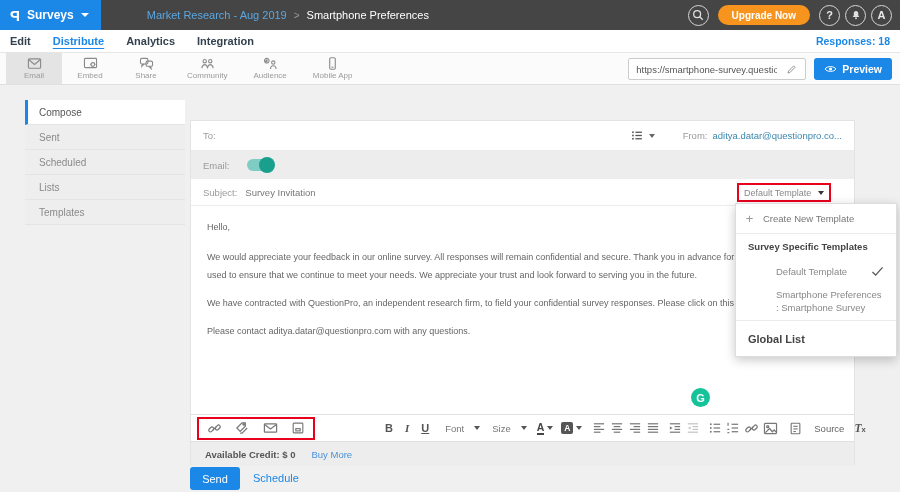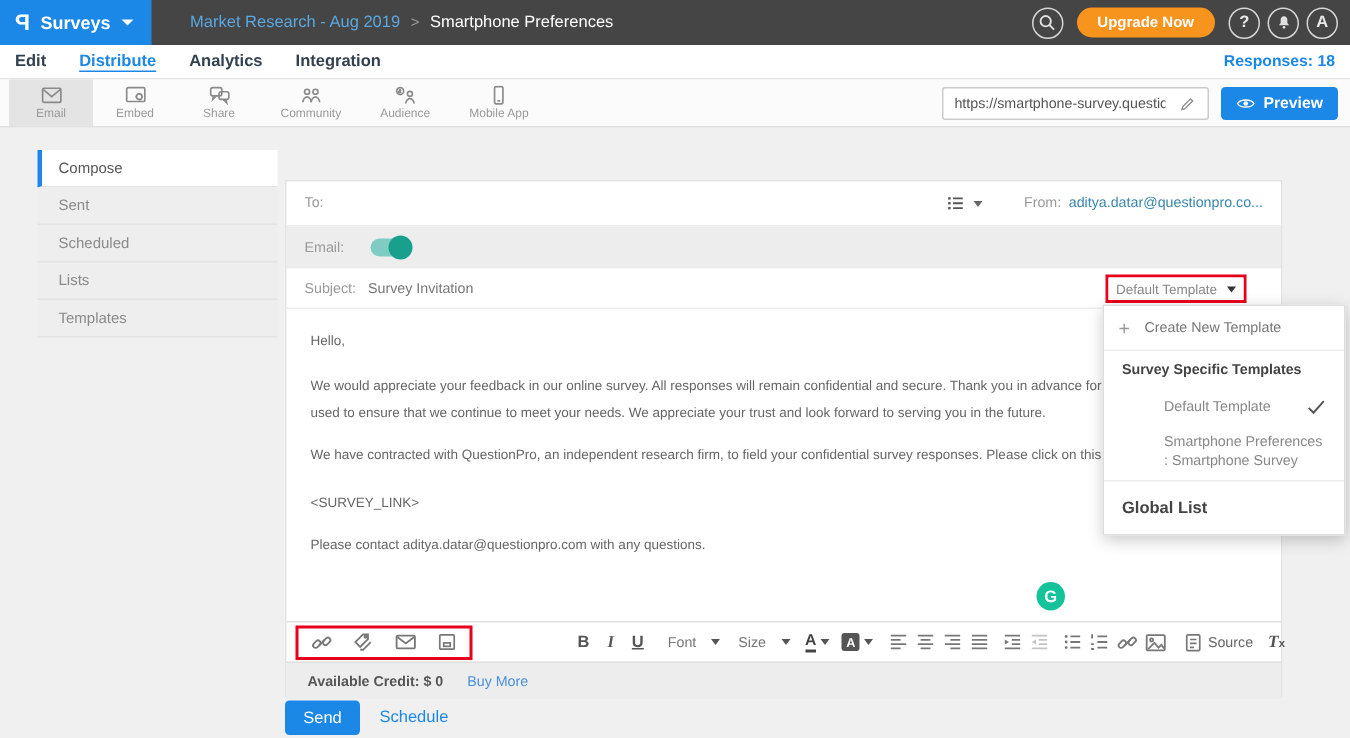--- a/index.html
+++ b/index.html
@@ -7,21 +7,21 @@
   body { font-family:"Liberation Sans", sans-serif; }
   .screen { position:relative; width:900px; height:492px; background:#f0f0f0; }
 
   
   .topbar { position:absolute; top:0; left:0; width:900px; height:30px; background:#454545; display:flex; align-items:center; }
   .logo-block { height:30px; background:#1b87e6; display:flex; align-items:center; padding:0 12px 0 10px; gap:7px; cursor:pointer; }
   .logo { color:#fff; font-weight:bold; font-size:15px; transform:scaleX(-1); display:inline-block; }
   .surveys-label { color:#fff; font-size:12px; font-weight:600; }
   .car { width:0; height:0; border-left:4px solid transparent; border-right:4px solid transparent; border-top:4px solid #fff; }
   .crumbs { margin-left:26px; font-size:11px; display:flex; align-items:center; gap:7px; }
-  .crumb1 { color:#5ba7e0; cursor:pointer; }
+  .crumb1 { color:#5ba7e0; cursor:pointer;margin-left:20px; }
   .crumb-sep { color:#9a9a9a; font-size:10px; }
   .crumb2 { color:#fff; }
   .top-actions { margin-left:auto; display:flex; align-items:center; gap:5px; padding-right:8px; }
   .circle-btn { width:21px; height:21px; border:1.5px solid #d6d6d6; border-radius:50%; display:flex; align-items:center; justify-content:center; color:#e8e8e8; font-size:11px; font-weight:bold; cursor:pointer; background:transparent; }
   .upgrade-btn { background:#f7941d; color:#fff; font-size:10px; font-weight:700; border:none; border-radius:11px; height:20px; padding:0 14px; margin:0 4px; cursor:pointer; }
 
   
   .navrow { position:absolute; top:30px; left:0; width:900px; height:23px; background:#fff; border-bottom:1px solid #e6e6e6; display:flex; align-items:center; font-size:11px; font-weight:600; }
   .navtab { color:#33414e; margin-left:22px; cursor:pointer; }
   .navtab:first-child { margin-left:10px; }
@@ -80,21 +80,21 @@
   .tb-btn.un { text-decoration:underline; }
   .tb-select { display:flex; align-items:center; gap:10px; cursor:pointer; padding:0 4px; }
   .tb-select span { font-size:9.5px; color:#777; }
   .tb-select .car { border-top-color:#555; border-left-width:3px; border-right-width:3px; }
   .color-btn { display:flex; align-items:center; gap:3px; cursor:pointer; padding:0 2px; }
   .color-btn .A { font-size:10.5px; font-weight:700; color:#444; border-bottom:2px solid #444; line-height:11px; }
   .color-btn .Abox { font-size:8.5px; font-weight:700; color:#fff; background:#555; border-radius:2px; width:12px; height:12px; display:flex; align-items:center; justify-content:center; }
   .color-btn .car { border-top-color:#555; border-left-width:3px; border-right-width:3px; }
   .tb-ic { cursor:pointer; display:flex; align-items:center; }
   .tb-ic.disabled svg { stroke:#c4c4c4; }
-  .source-btn { display:flex; align-items:center; gap:3px; cursor:pointer; padding:0 3px; }
+  .source-btn { display:flex; align-items:center; gap:12px; cursor:pointer; padding:0 3px; }
   .source-btn span { font-size:9.5px; color:#666; }
   .removeformat { cursor:pointer; display:flex; align-items:baseline; padding:0 3px; }
   .removeformat .T { font-size:11.5px; font-style:italic; font-weight:600; color:#555; font-family:"Liberation Serif", serif; }
   .removeformat .x { font-size:7.5px; font-weight:700; color:#555; }
 
   .credit-row { height:25px; background:#ededed; border-top:1px solid #e0e0e0; display:flex; align-items:center; padding:0 14px; gap:16px; }
   .credit-label { font-size:9.5px; color:#555; font-weight:600; }
   .buy-more { font-size:9.5px; color:#4a90d9; cursor:pointer; text-decoration:none; }
 
   .send-btn { position:absolute; left:190px; top:467px; width:50px; height:23px; background:#1b87e6; color:#fff; border:none; border-radius:3px; font-size:11px; cursor:pointer; font-family:"Liberation Sans", sans-serif; }
@@ -268,21 +268,20 @@
           <span>Default Template</span>
           <span class="car"></span>
         </span>
       </span>
     </div>
     <div class="body-area">
       <div class="bline">Hello,</div>
       <div class="bline gap12">We would appreciate your feedback in our online survey. All responses will remain confidential and secure. Thank you in advance for your valuab</div>
       <div class="bline">used to ensure that we continue to meet your needs. We appreciate your trust and look forward to serving you in the future.</div>
       <div class="bline gap10">We have contracted with QuestionPro, an independent research firm, to field your confidential survey responses. Please click on this link to comp</div>
-      <div class="bline gap14">&lt;SURVEY_LINK&gt;</div>
       <div class="bline gap10">Please contact aditya.datar@questionpro.com with any questions.</div>
     </div>
 
     <div class="editor-toolbar">
       <div class="red-group">
         <span class="tb-ic">
           <svg width="15" height="15" viewBox="0 0 16 16">
               <line x1="6" y1="10" x2="10" y2="6"></line>
               <rect x="1.5" y="7.2" width="6" height="3.6" rx="1.8" transform="rotate(-45 4.5 9)"></rect>
               <rect x="8.5" y="5.2" width="6" height="3.6" rx="1.8" transform="rotate(-45 11.5 7)"></rect>

